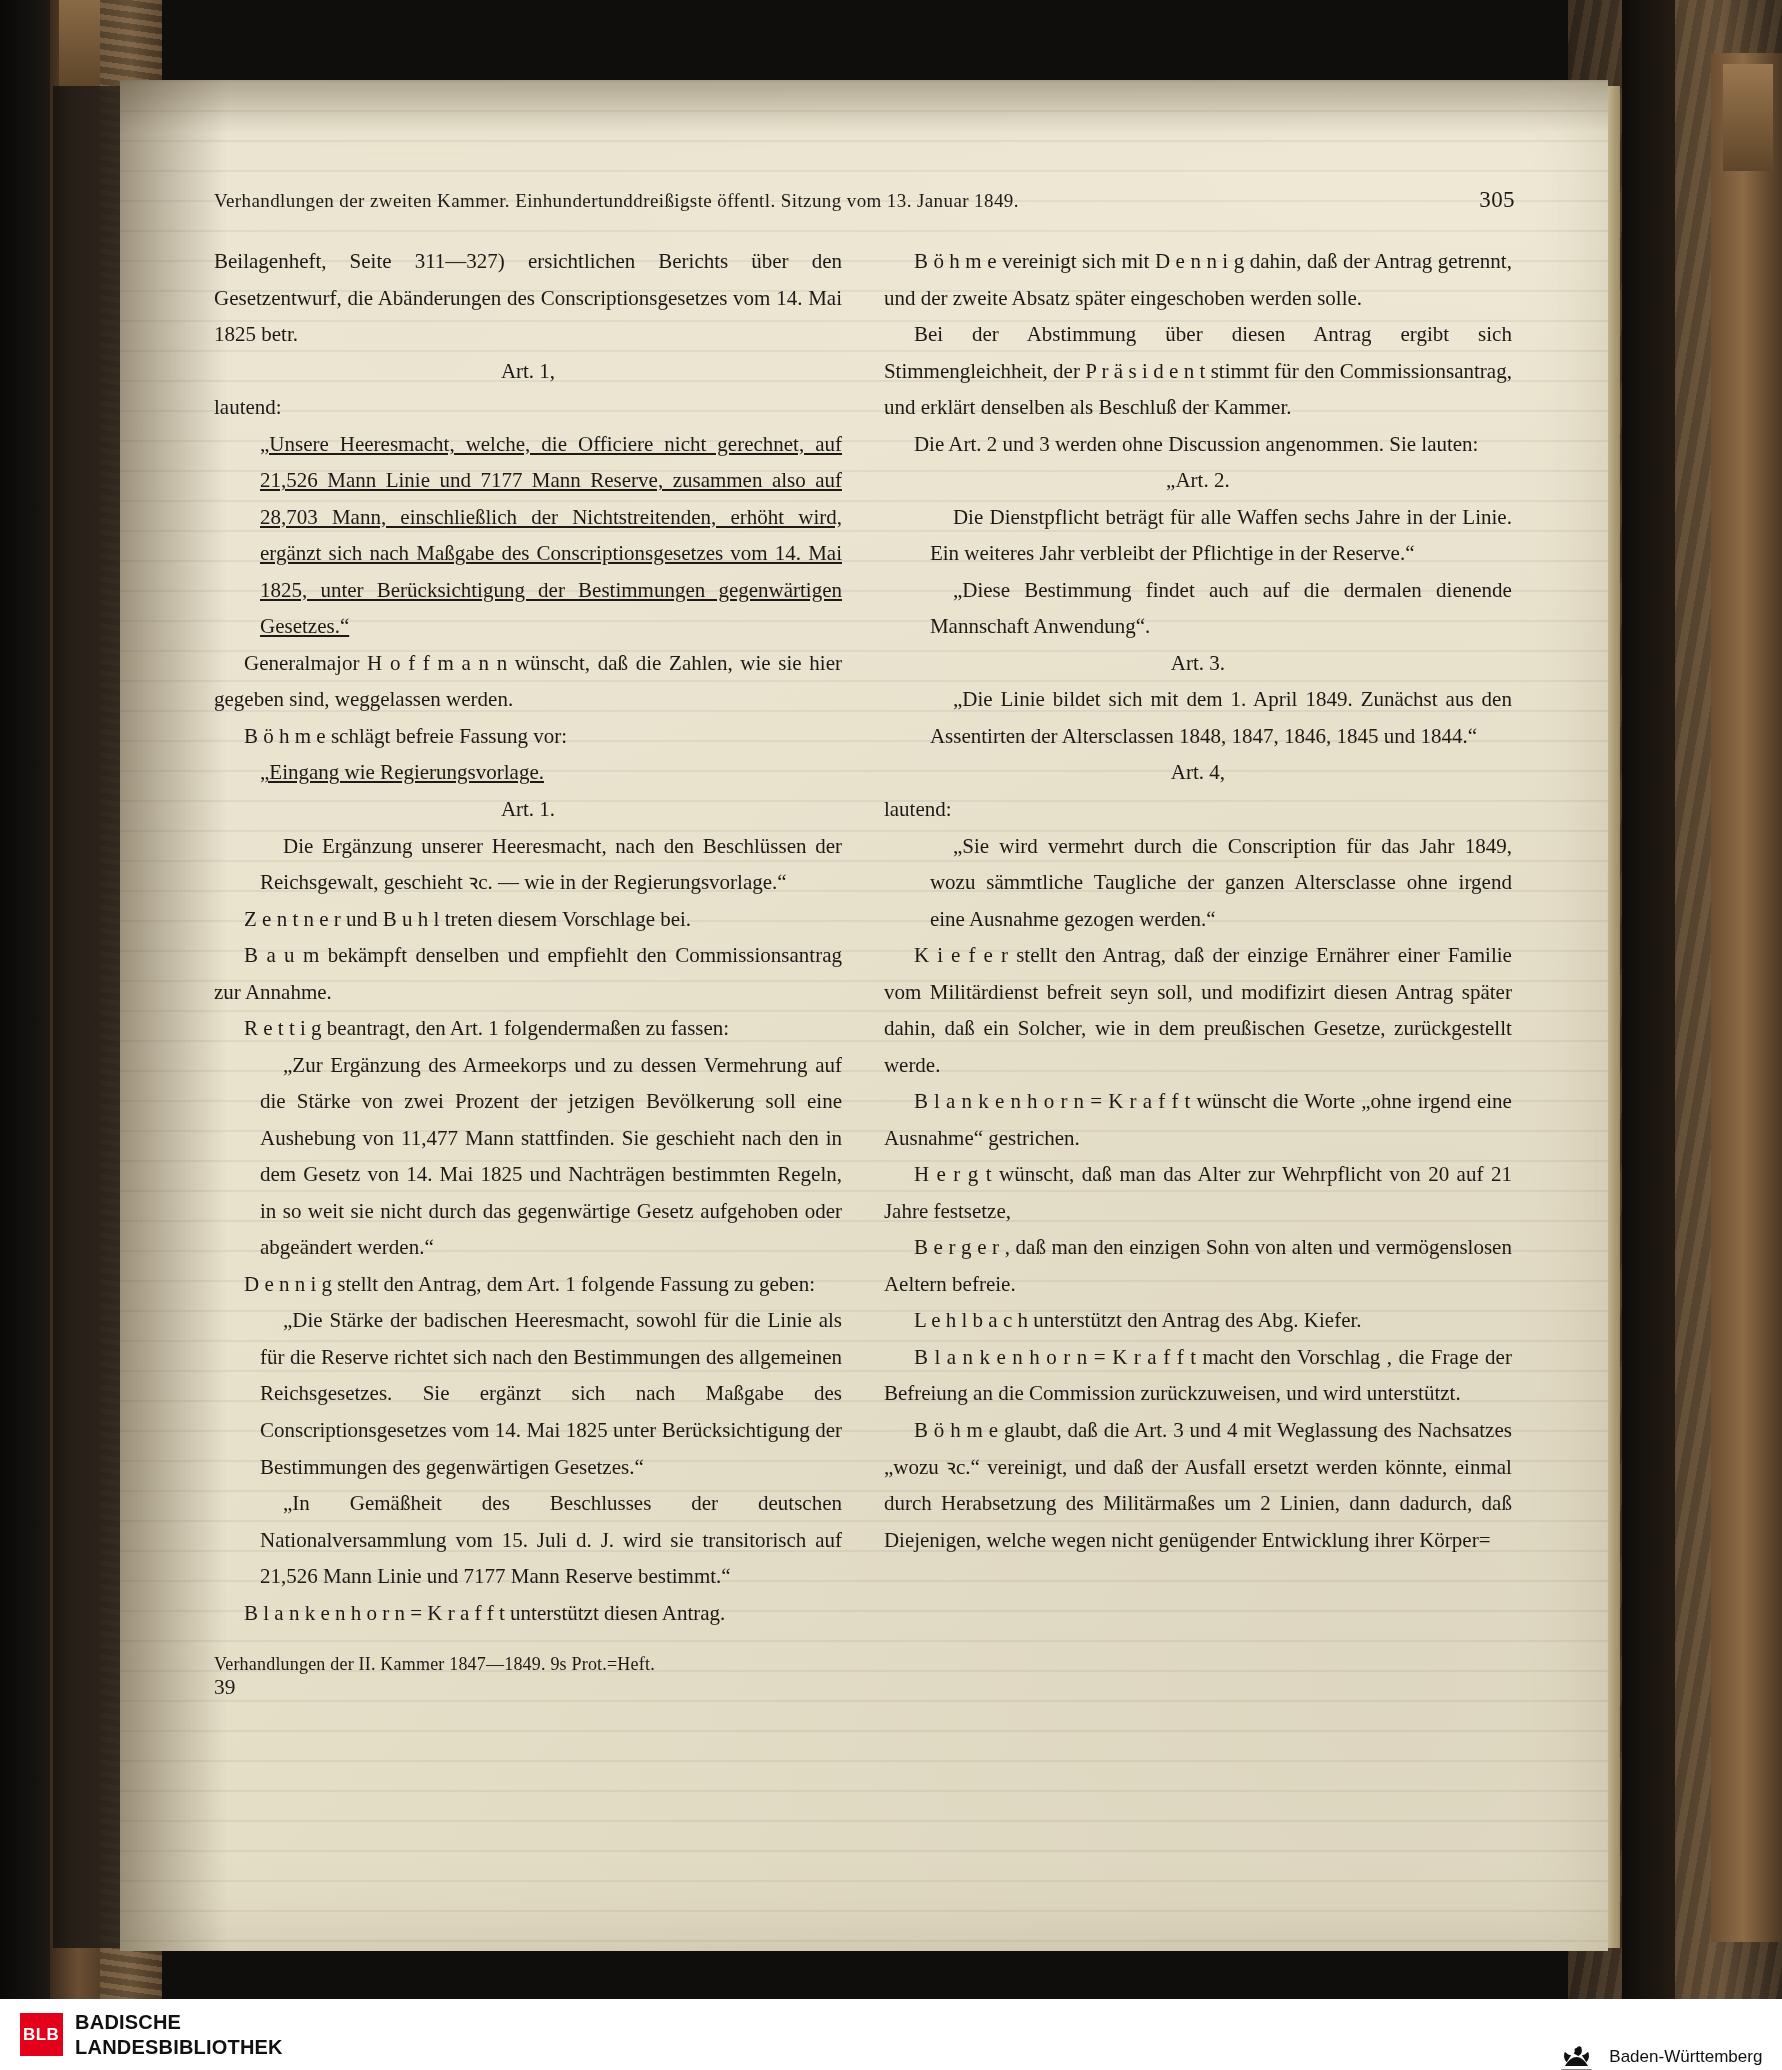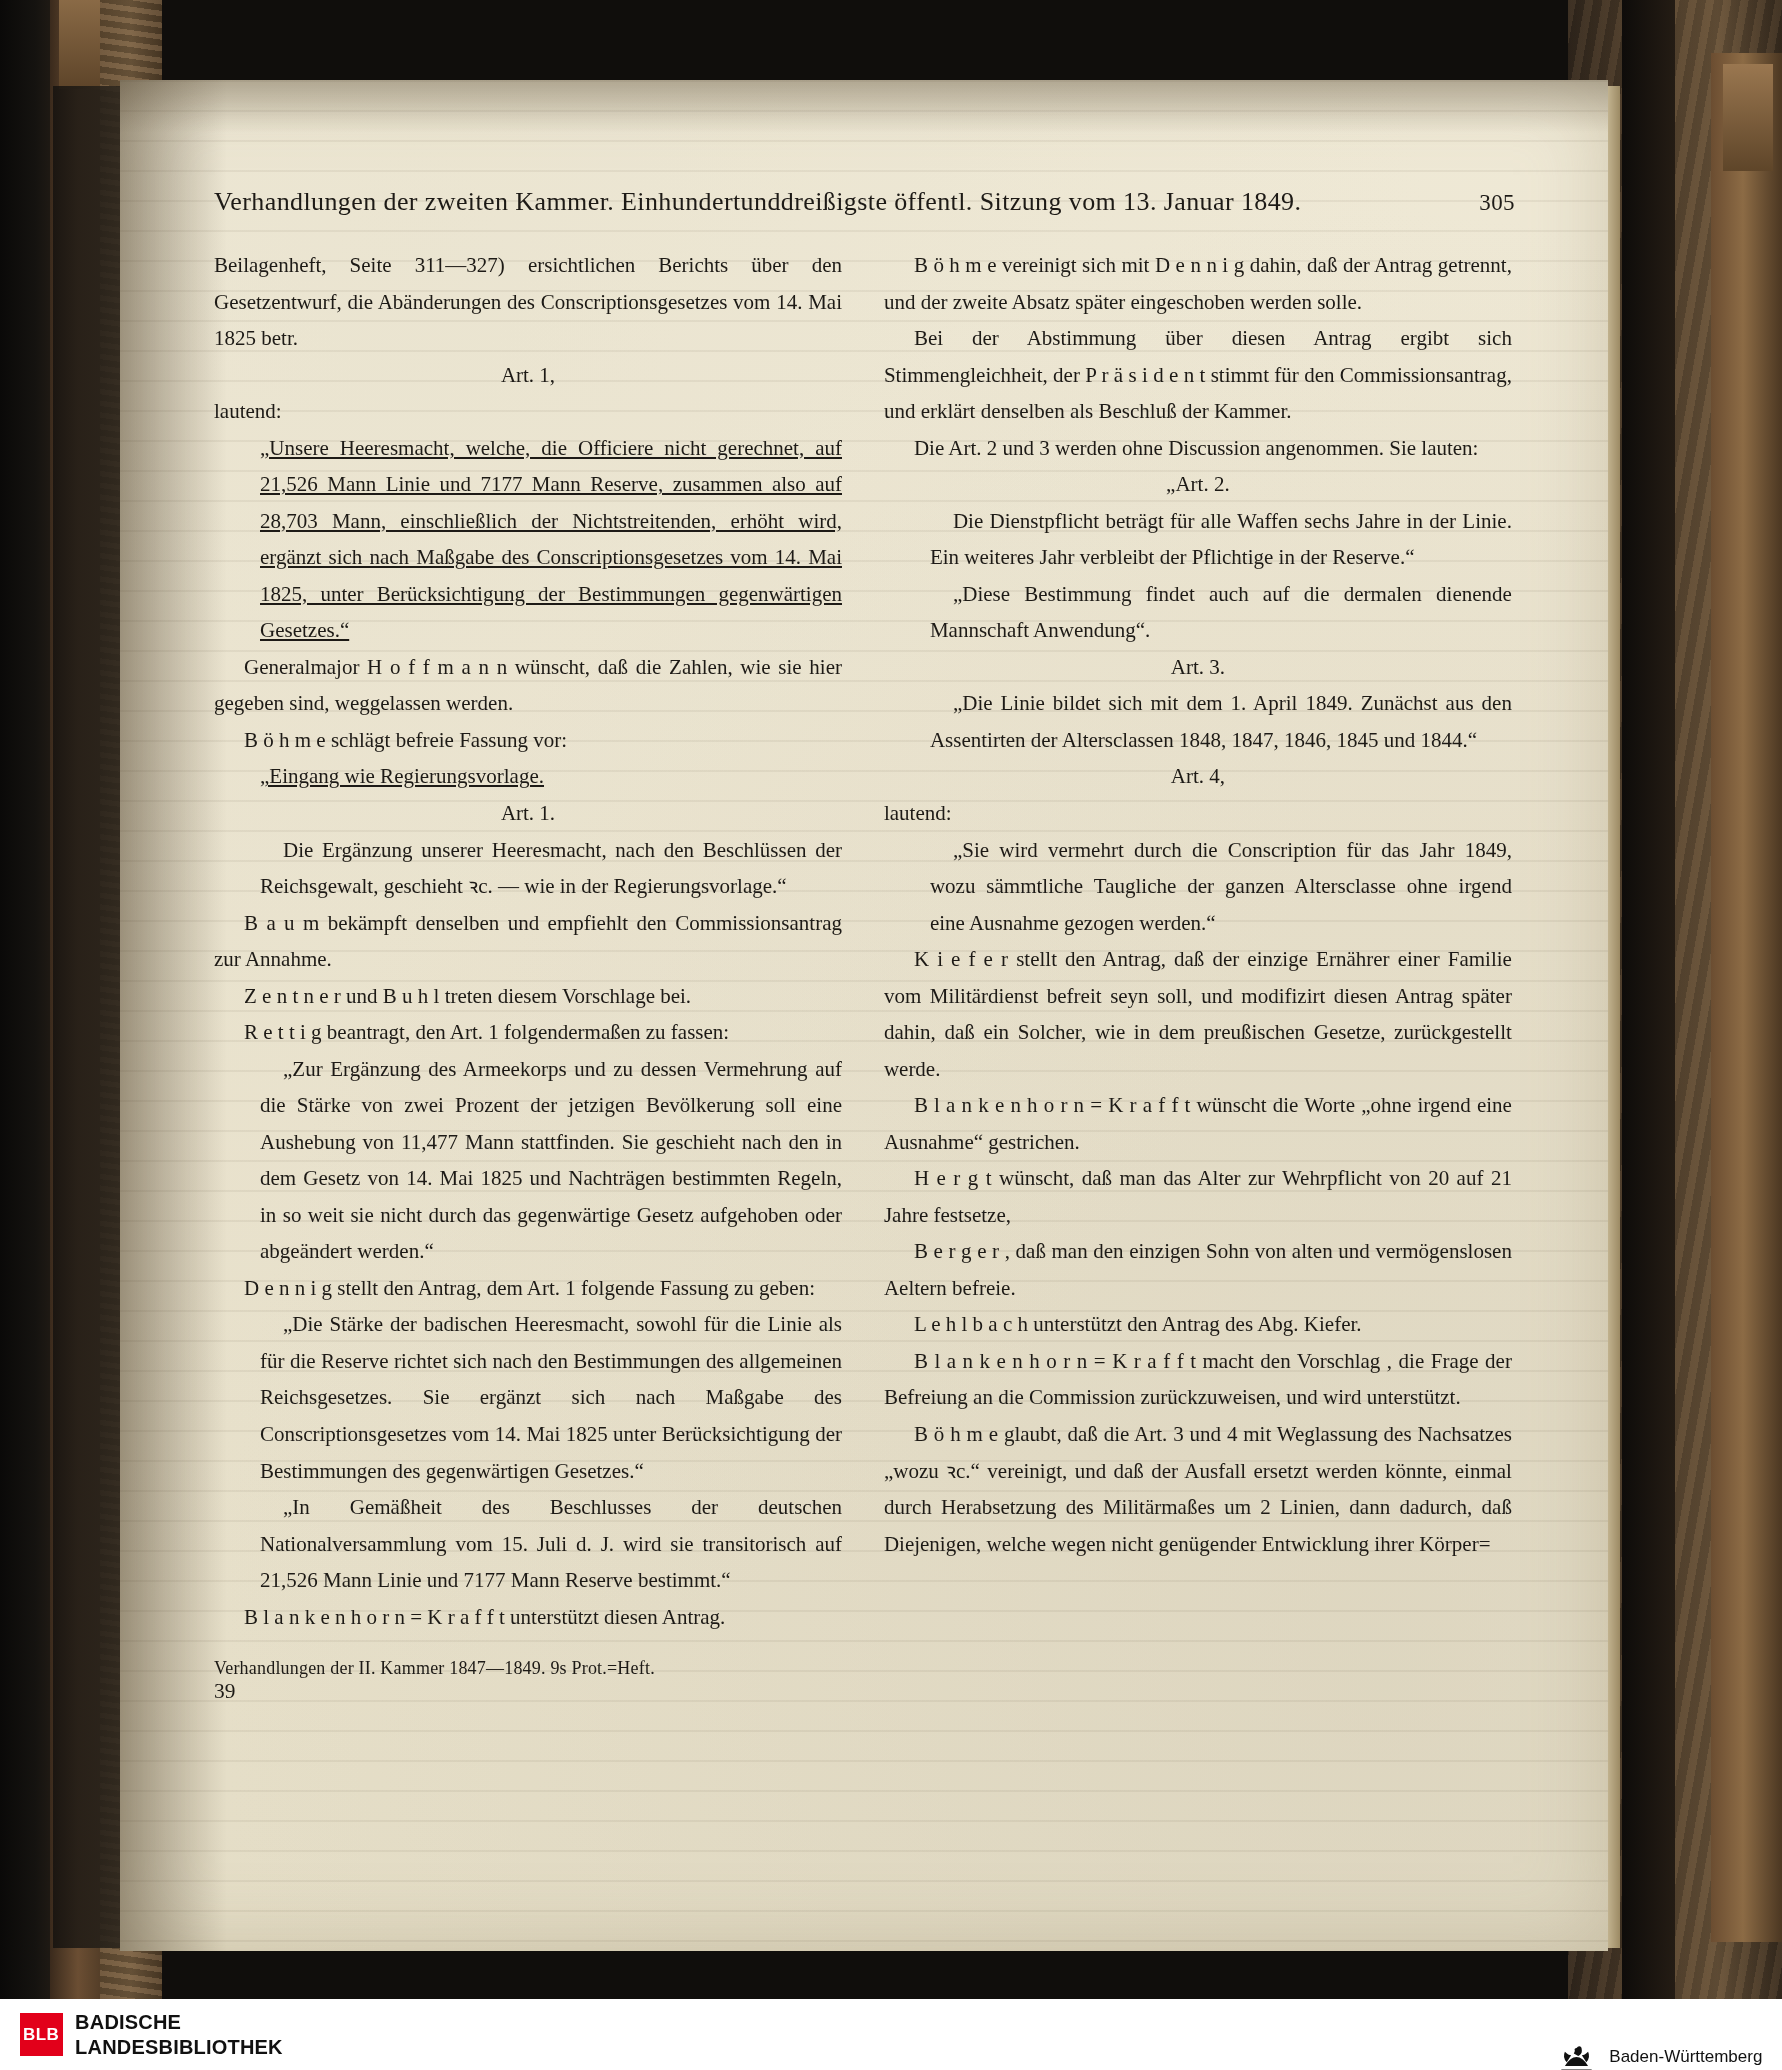--- a/index.html
+++ b/index.html
@@ -139,21 +139,21 @@
 
   .running-head {
     display: flex;
     align-items: baseline;
     justify-content: space-between;
     font-size: 22px;
     letter-spacing: 0.4px;
     white-space: nowrap;
     margin-bottom: 30px;
   }
-  .running-head .rh-title { font-size: 26px; }
+  .running-head .rh-title { font-size: 19px; }
   .running-head .rh-page {
     font-family: "Liberation Serif", serif;
     font-size: 23px;
     padding-left: 23px;
   }
 
   .columns {
     display: flex;
     gap: 0;
     align-items: flex-start;
@@ -273,22 +273,22 @@
         <div class="col left" id="col-left">
             <p class="flush">Beilagenheft, Seite 311—327) ersichtlichen Berichts über den Gesetzentwurf, die Abänderungen des Conscriptionsgesetzes vom 14. Mai 1825 betr.</p>
             <p class="center">Art. 1,</p>
             <p class="flush">lautend:</p>
             <p class="hang">„Unsere Heeresmacht, welche, die Officiere nicht gerechnet, auf 21,526 Mann Linie und 7177 Mann Reserve, zusammen also auf 28,703 Mann, einschließlich der Nichtstreitenden, erhöht wird, ergänzt sich nach Maßgabe des Conscriptionsgesetzes vom 14. Mai 1825, unter Berücksichtigung der Bestimmungen gegenwärtigen Gesetzes.“</p>
             <p class="ind">Generalmajor H o f f m a n n wünscht, daß die Zahlen, wie sie hier gegeben sind, weggelassen werden.</p>
             <p class="ind">B ö h m e schlägt befreie Fassung vor:</p>
             <p class="hang">„Eingang wie Regierungsvorlage.</p>
             <p class="center">Art. 1.</p>
             <p class="hang-ind">Die Ergänzung unserer Heeresmacht, nach den Beschlüssen der Reichsgewalt, geschieht ꝛc. — wie in der Regierungsvorlage.“</p>
+            <p class="ind">Z e n t n e r und B u h l treten diesem Vorschlage bei.</p>
             <p class="ind">B a u m bekämpft denselben und empfiehlt den Commissionsantrag zur Annahme.</p>
-            <p class="ind">Z e n t n e r und B u h l treten diesem Vorschlage bei.</p>
             <p class="ind">R e t t i g beantragt, den Art. 1 folgendermaßen zu fassen:</p>
             <p class="hang-ind">„Zur Ergänzung des Armeekorps und zu dessen Vermehrung auf die Stärke von zwei Prozent der jetzigen Bevölkerung soll eine Aushebung von 11,477 Mann stattfinden.  Sie geschieht nach den in dem Gesetz von 14. Mai 1825 und Nachträgen bestimmten Regeln, in so weit sie nicht durch das gegenwärtige Gesetz aufgehoben oder abgeändert werden.“</p>
             <p class="ind">D e n n i g stellt den Antrag, dem Art. 1 folgende Fassung zu geben:</p>
             <p class="hang-ind">„Die Stärke der badischen Heeresmacht, sowohl für die Linie als für die Reserve richtet sich nach den Bestimmungen des allgemeinen Reichsgesetzes.  Sie ergänzt sich nach Maßgabe des Conscriptionsgesetzes vom 14. Mai 1825 unter Berücksichtigung der Bestimmungen des gegenwärtigen Gesetzes.“</p>
             <p class="hang-ind">„In Gemäßheit des Beschlusses der deutschen Nationalversammlung vom 15. Juli d. J. wird sie transitorisch auf 21,526 Mann Linie und 7177 Mann Reserve bestimmt.“</p>
             <p class="ind">B l a n k e n h o r n = K r a f f t unterstützt diesen Antrag.</p>
           </div>
         <div class="rule"></div>
         <div class="col right" id="col-right">
             <p class="ind">B ö h m e vereinigt sich mit D e n n i g dahin, daß der Antrag getrennt, und der zweite Absatz später eingeschoben werden solle.</p>

